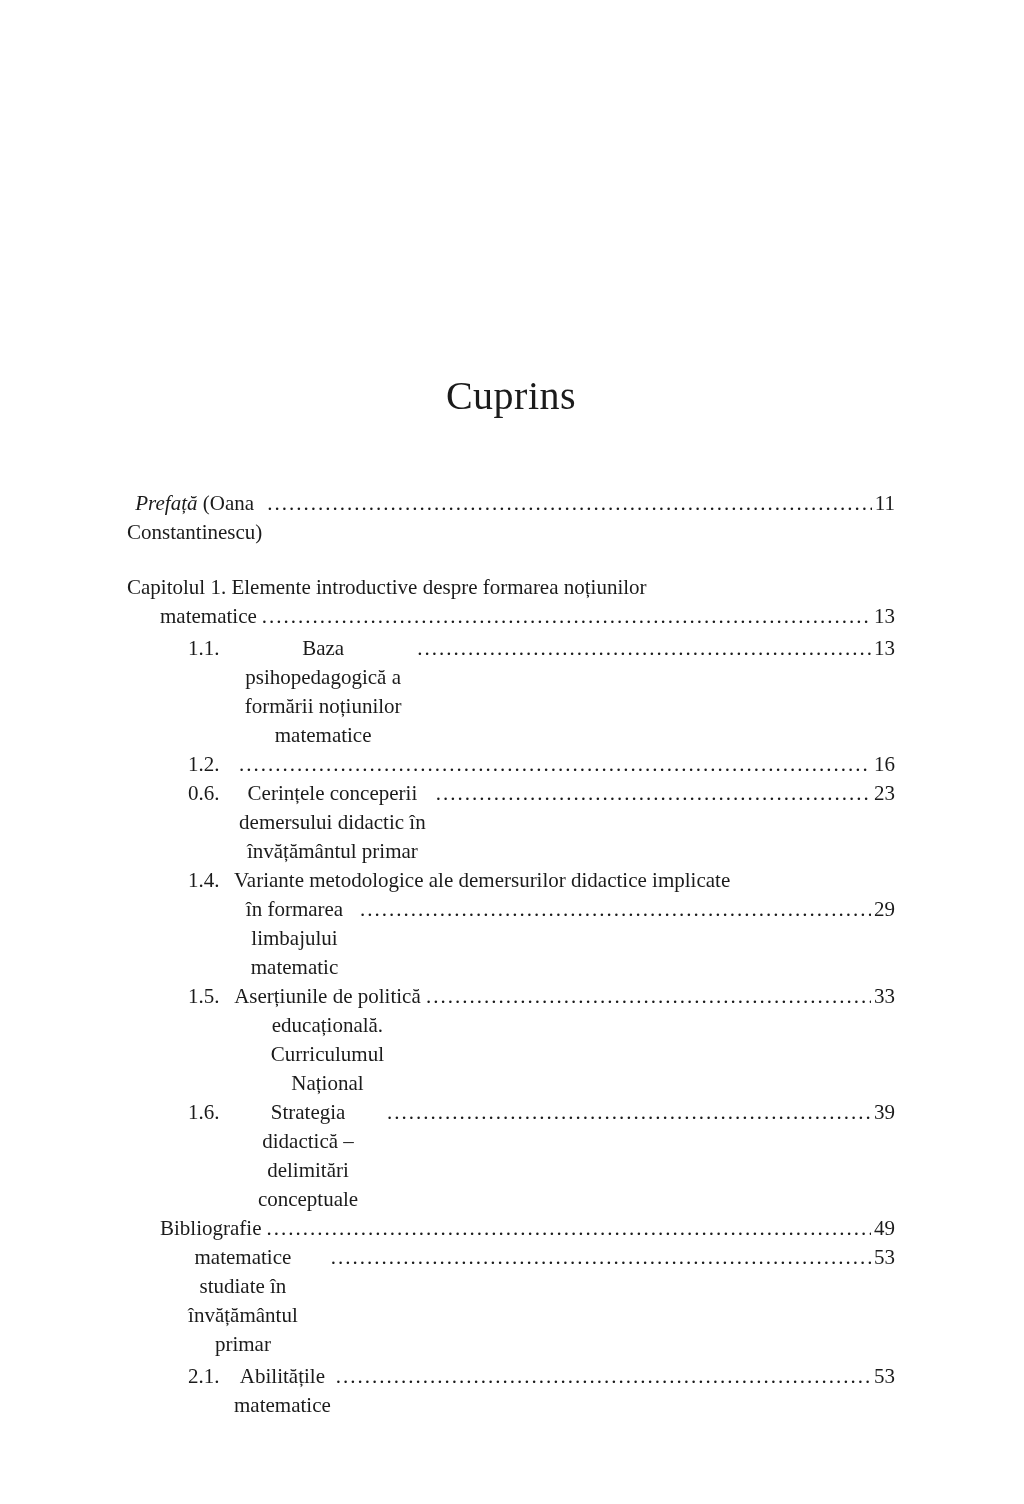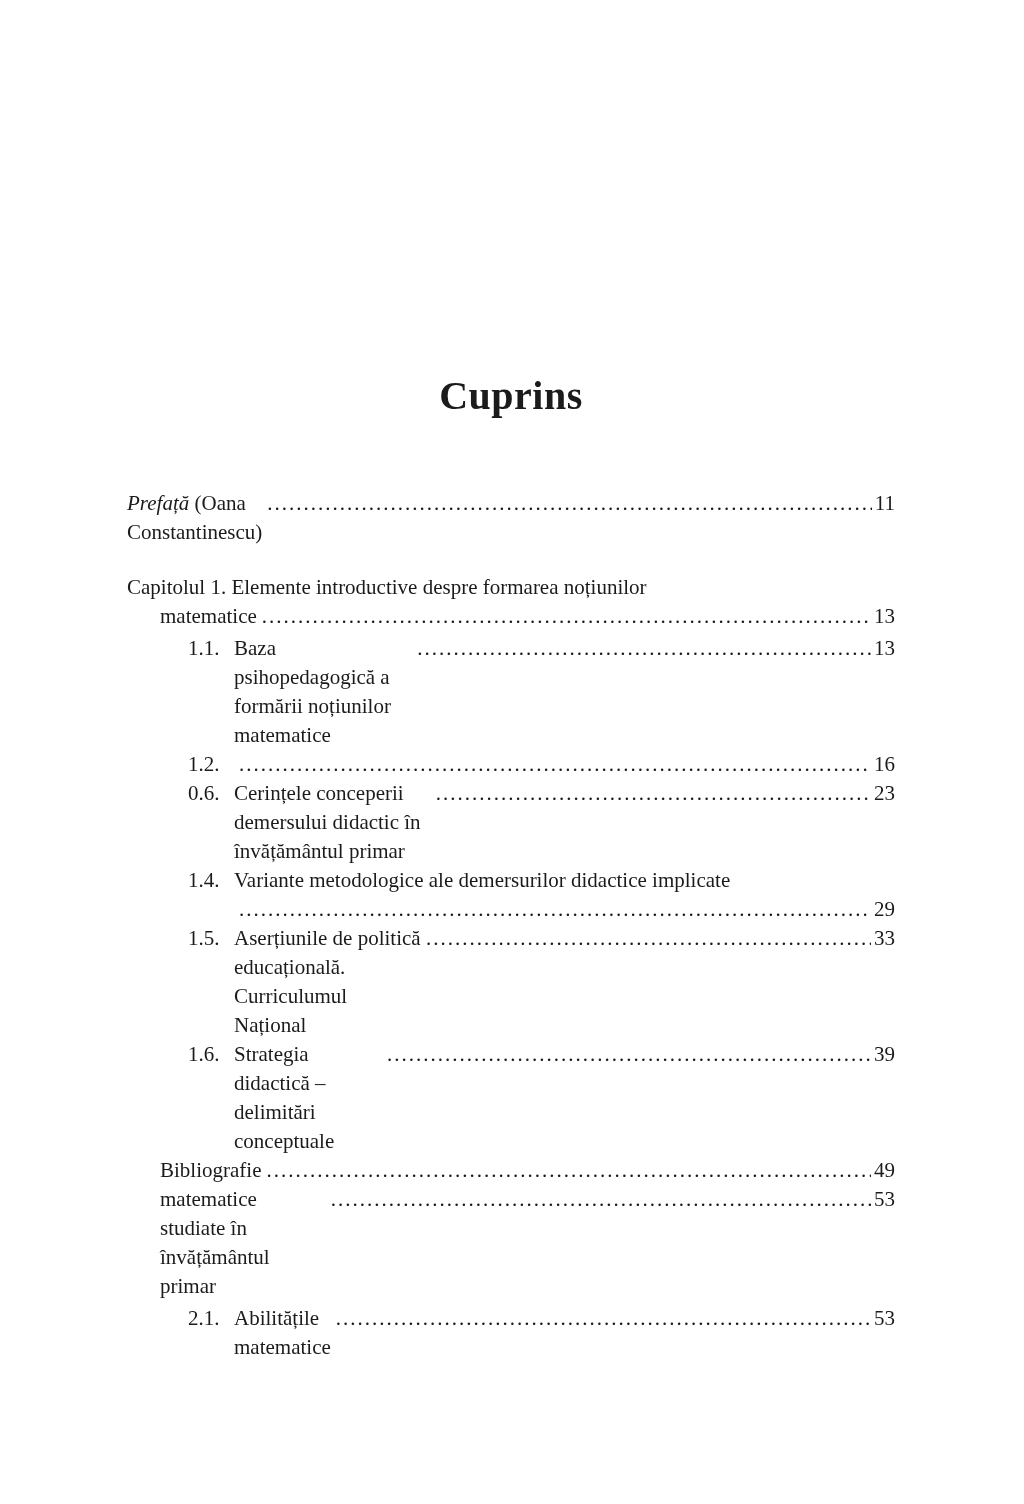--- a/index.html
+++ b/index.html
@@ -16,21 +16,21 @@
     color: #1b1b1b;
     font-family: "Liberation Serif", "DejaVu Serif", serif;
     font-size: 21px;
     padding: 373px 129px 0 127px;
     overflow: hidden;
   }
   .title {
     margin: 0 0 70px 0;
     text-align: center;
     font-size: 40px;
-    font-weight: 700;
+    font-weight: 400;
     line-height: 1.15;
     letter-spacing: 0.5px;
   }
   .toc-list {
     width: 100%;
   }
   .toc-entry {
     display: flex;
     line-height: 29px;
   }
@@ -40,21 +40,21 @@
   
   .toc-num { flex: 0 0 auto; }
   .l1 > .toc-num { width: 46px; margin-left: 28px; }
   .toc-content { flex: 1 1 auto; min-width: 0; }
   .toc-line {
     display: flex;
     align-items: baseline;
   }
   
   .l0 .toc-line.cont { padding-left: 33px; }
-  .toc-text { flex: 0 1 auto; }
+  .toc-text { flex: 0 1 auto; text-align: center; }
   .leader {
     flex: 1 1 auto;
     overflow: hidden;
     white-space: nowrap;
     min-width: 10px;
     margin: 0 3px 0 5px;
     letter-spacing: 2px;
     color: #1b1b1b;
   }
   .leader::after {
@@ -124,20 +124,21 @@
           </div>
         </div>
       </div>
       <div class="toc-entry l1 kind-item">
         <span class="toc-num">1.4.</span>
         <div class="toc-content">
           <div class="toc-line">
             <span class="toc-text">Variante metodologice ale demersurilor didactice implicate</span>
           </div>
           <div class="toc-line cont">
+            <span class="toc-text">în formarea limbajului matematic</span>
             <span class="leader"></span>
             <span class="toc-page">29</span>
           </div>
         </div>
       </div>
       <div class="toc-entry l1 kind-item">
         <span class="toc-num">1.5.</span>
         <div class="toc-content">
           <div class="toc-line">
             <span class="toc-text">Aserțiunile de politică educațională. Curriculumul Național</span>

